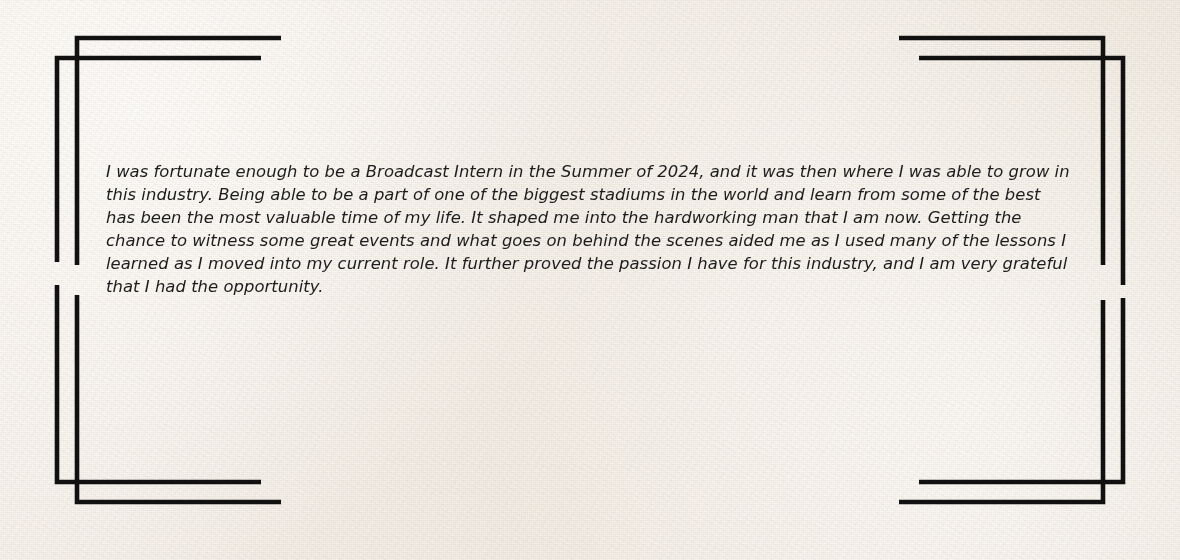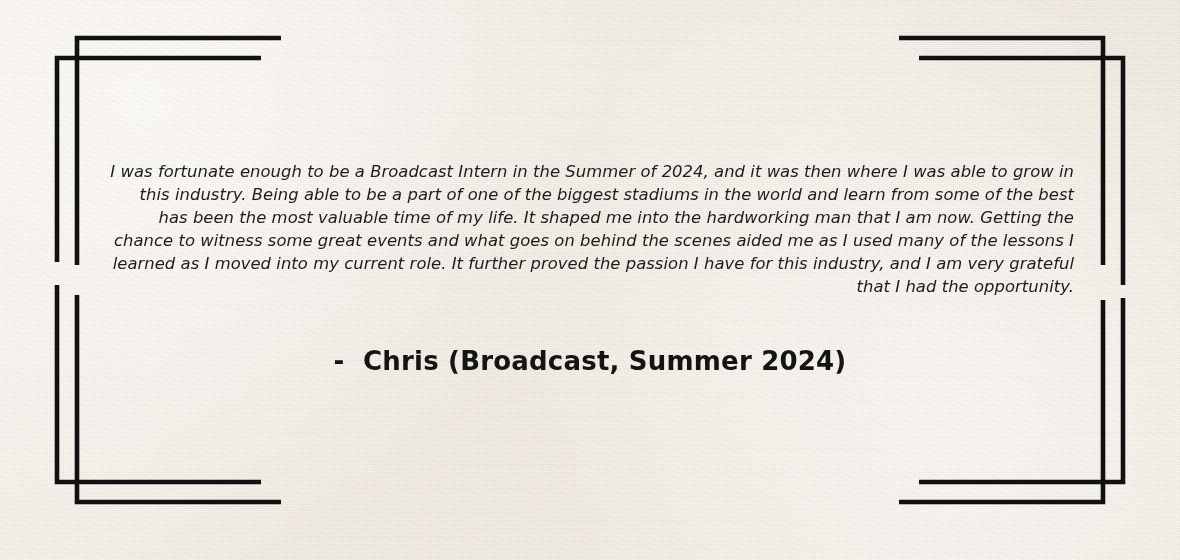--- a/index.html
+++ b/index.html
@@ -123,21 +123,21 @@
     text-align: center;
   }
   .quote-text {
     margin: 0;
     font-family: "DejaVu Sans", sans-serif;
     font-style: italic;
     font-size: 16.4px;
     line-height: 23px;
     letter-spacing: 0.05px;
     color: #1c1c1c;
-    text-align: right;
+    text-align: left;
   }
   .attribution {
     position: absolute;
     left: 0;
     top: 344px;
     width: 1180px;
     text-align: center;
     font-family: "DejaVu Sans", sans-serif;
     font-weight: bold;
     font-size: 26px;
@@ -179,16 +179,15 @@
       </g>
     </svg>
   </div>
 
   <div class="content">
 
     <div class="quote-block">
       <p class="quote-text">I was fortunate enough to be a Broadcast Intern in the Summer of 2024, and it was then where I was able to grow in this industry. Being able to be a part of one of the biggest stadiums in the world and learn from some of the best has been the most valuable time of my life. It shaped me into the hardworking man that I am now. Getting the chance to witness some great events and what goes on behind the scenes aided me as I used many of the lessons I learned as I moved into my current role. It further proved the passion I have for this industry, and I am very grateful that I had the opportunity.</p>
     </div>
 
-    <div class="attribution">-  Chris (Broadcast, Summer 2024)</div>
 
   </div>
 </div>
 
 </body></html>

